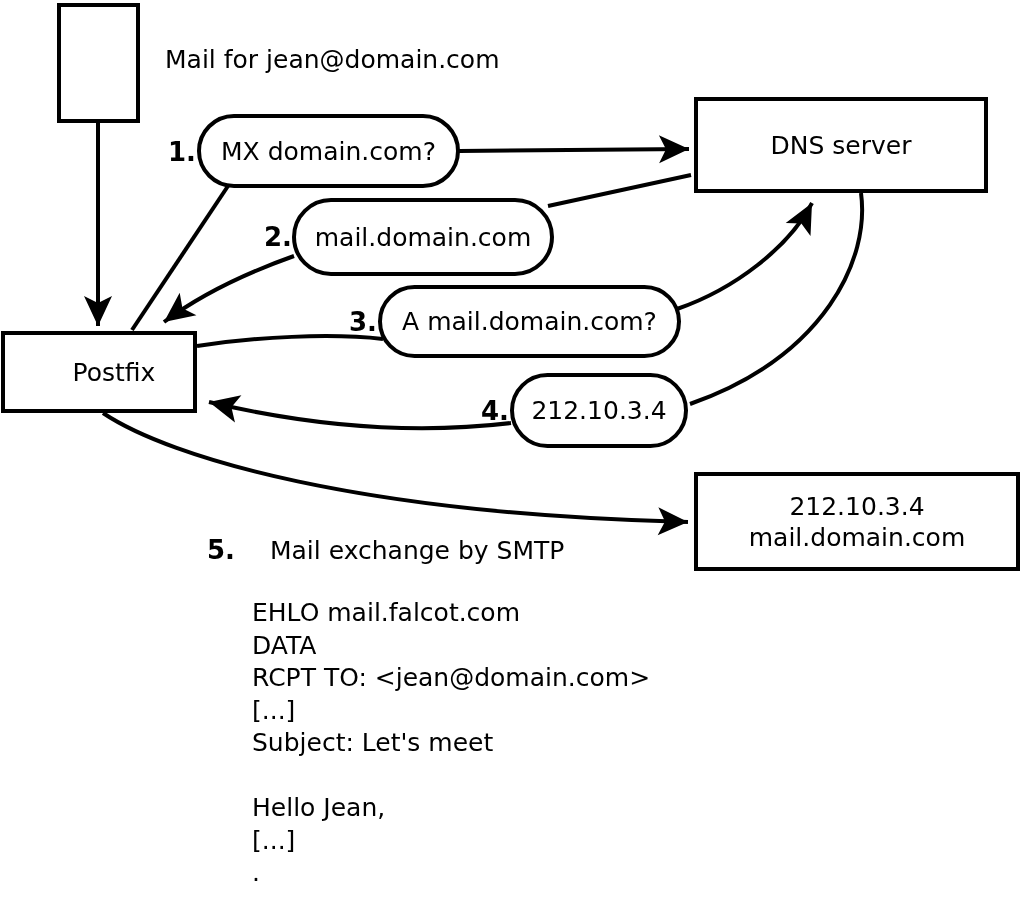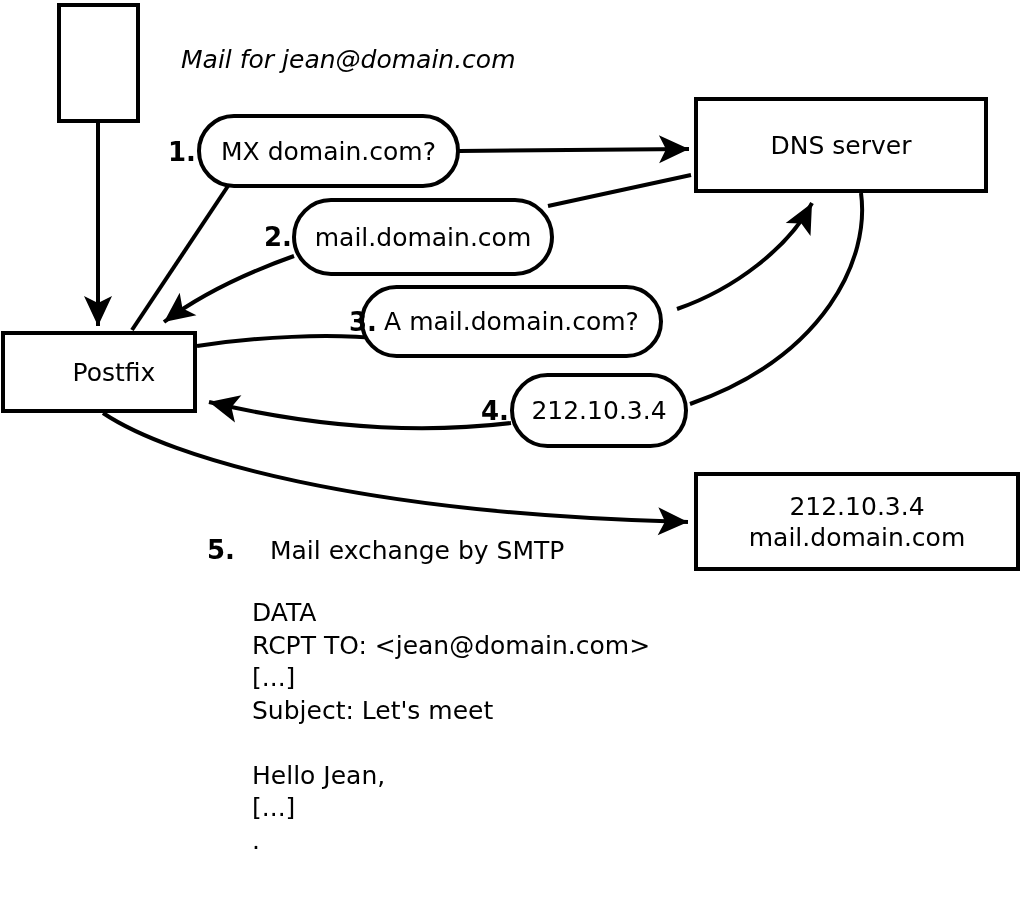--- a/index.html
+++ b/index.html
@@ -88,21 +88,21 @@
       <path d="M197,346 C255,337 330,333 383,339"></path>
       <path d="M677,309 C735,289 789,247 812,203" marker-end="url(#ah)"></path>
       <path d="M861,193 C870,258 826,356 690,404"></path>
       <path d="M511,423 Q370,440 209,402" marker-end="url(#ah)"></path>
       <path d="M103,413 C170,458 360,514 688,522" marker-end="url(#ah)"></path>
     </g>
   </svg>
 
   <div class="node" style="left:57px; top:3px; width:83px; height:120px;"></div>
 
-  <div class="caption" style="left:181px; top:45px;font-style:italic;">Mail for jean@domain.com</div>
+  <div class="caption" style="left:165px; top:45px;">Mail for jean@domain.com</div>
 
   <div class="node" style="left:1px; top:331px; width:196px; height:82px;padding-left:30px;">
     <span>Postfix</span>
   </div>
 
   <div class="node" style="left:694px; top:97px; width:294px; height:96px;">
     <span>DNS server</span>
   </div>
 
   <div class="node" style="left:694px; top:472px; width:326px; height:99px;">
@@ -113,36 +113,37 @@
   <div class="node pill" style="left:197px; top:114px; width:263px; height:74px;">
     <span>MX domain.com?</span>
   </div>
   <div class="num" style="left:150px; top:137px;">1.</div>
 
   <div class="node pill" style="left:292px; top:198px; width:262px; height:78px;">
     <span>mail.domain.com</span>
   </div>
   <div class="num" style="left:246px; top:222px;">2.</div>
 
-  <div class="node pill" style="left:360px; top:285px; width:303px; height:73px;">
+  <div class="node pill" style="left:378px; top:285px; width:303px; height:73px;">
     <span>A mail.domain.com?</span>
   </div>
   <div class="num" style="left:331px; top:307px;">3.</div>
 
   <div class="node pill" style="left:510px; top:373px; width:178px; height:75px;">
     <span>212.10.3.4</span>
   </div>
   <div class="num" style="left:463px; top:396px;">4.</div>
 
   <div class="step5">
     <span class="n">5.</span>
     <span class="t">Mail exchange by SMTP</span>
   </div>
 
   <div class="smtp">
+    <div class="smtp-line">EHLO mail.falcot.com</div>
     <div class="smtp-line">DATA</div>
     <div class="smtp-line">RCPT TO: &lt;jean@domain.com&gt;</div>
     <div class="smtp-line">[...]</div>
     <div class="smtp-line">Subject: Let's meet</div>
     <div class="smtp-line"></div>
     <div class="smtp-line">Hello Jean,</div>
     <div class="smtp-line">[...]</div>
     <div class="smtp-line">.</div>
   </div>
 

